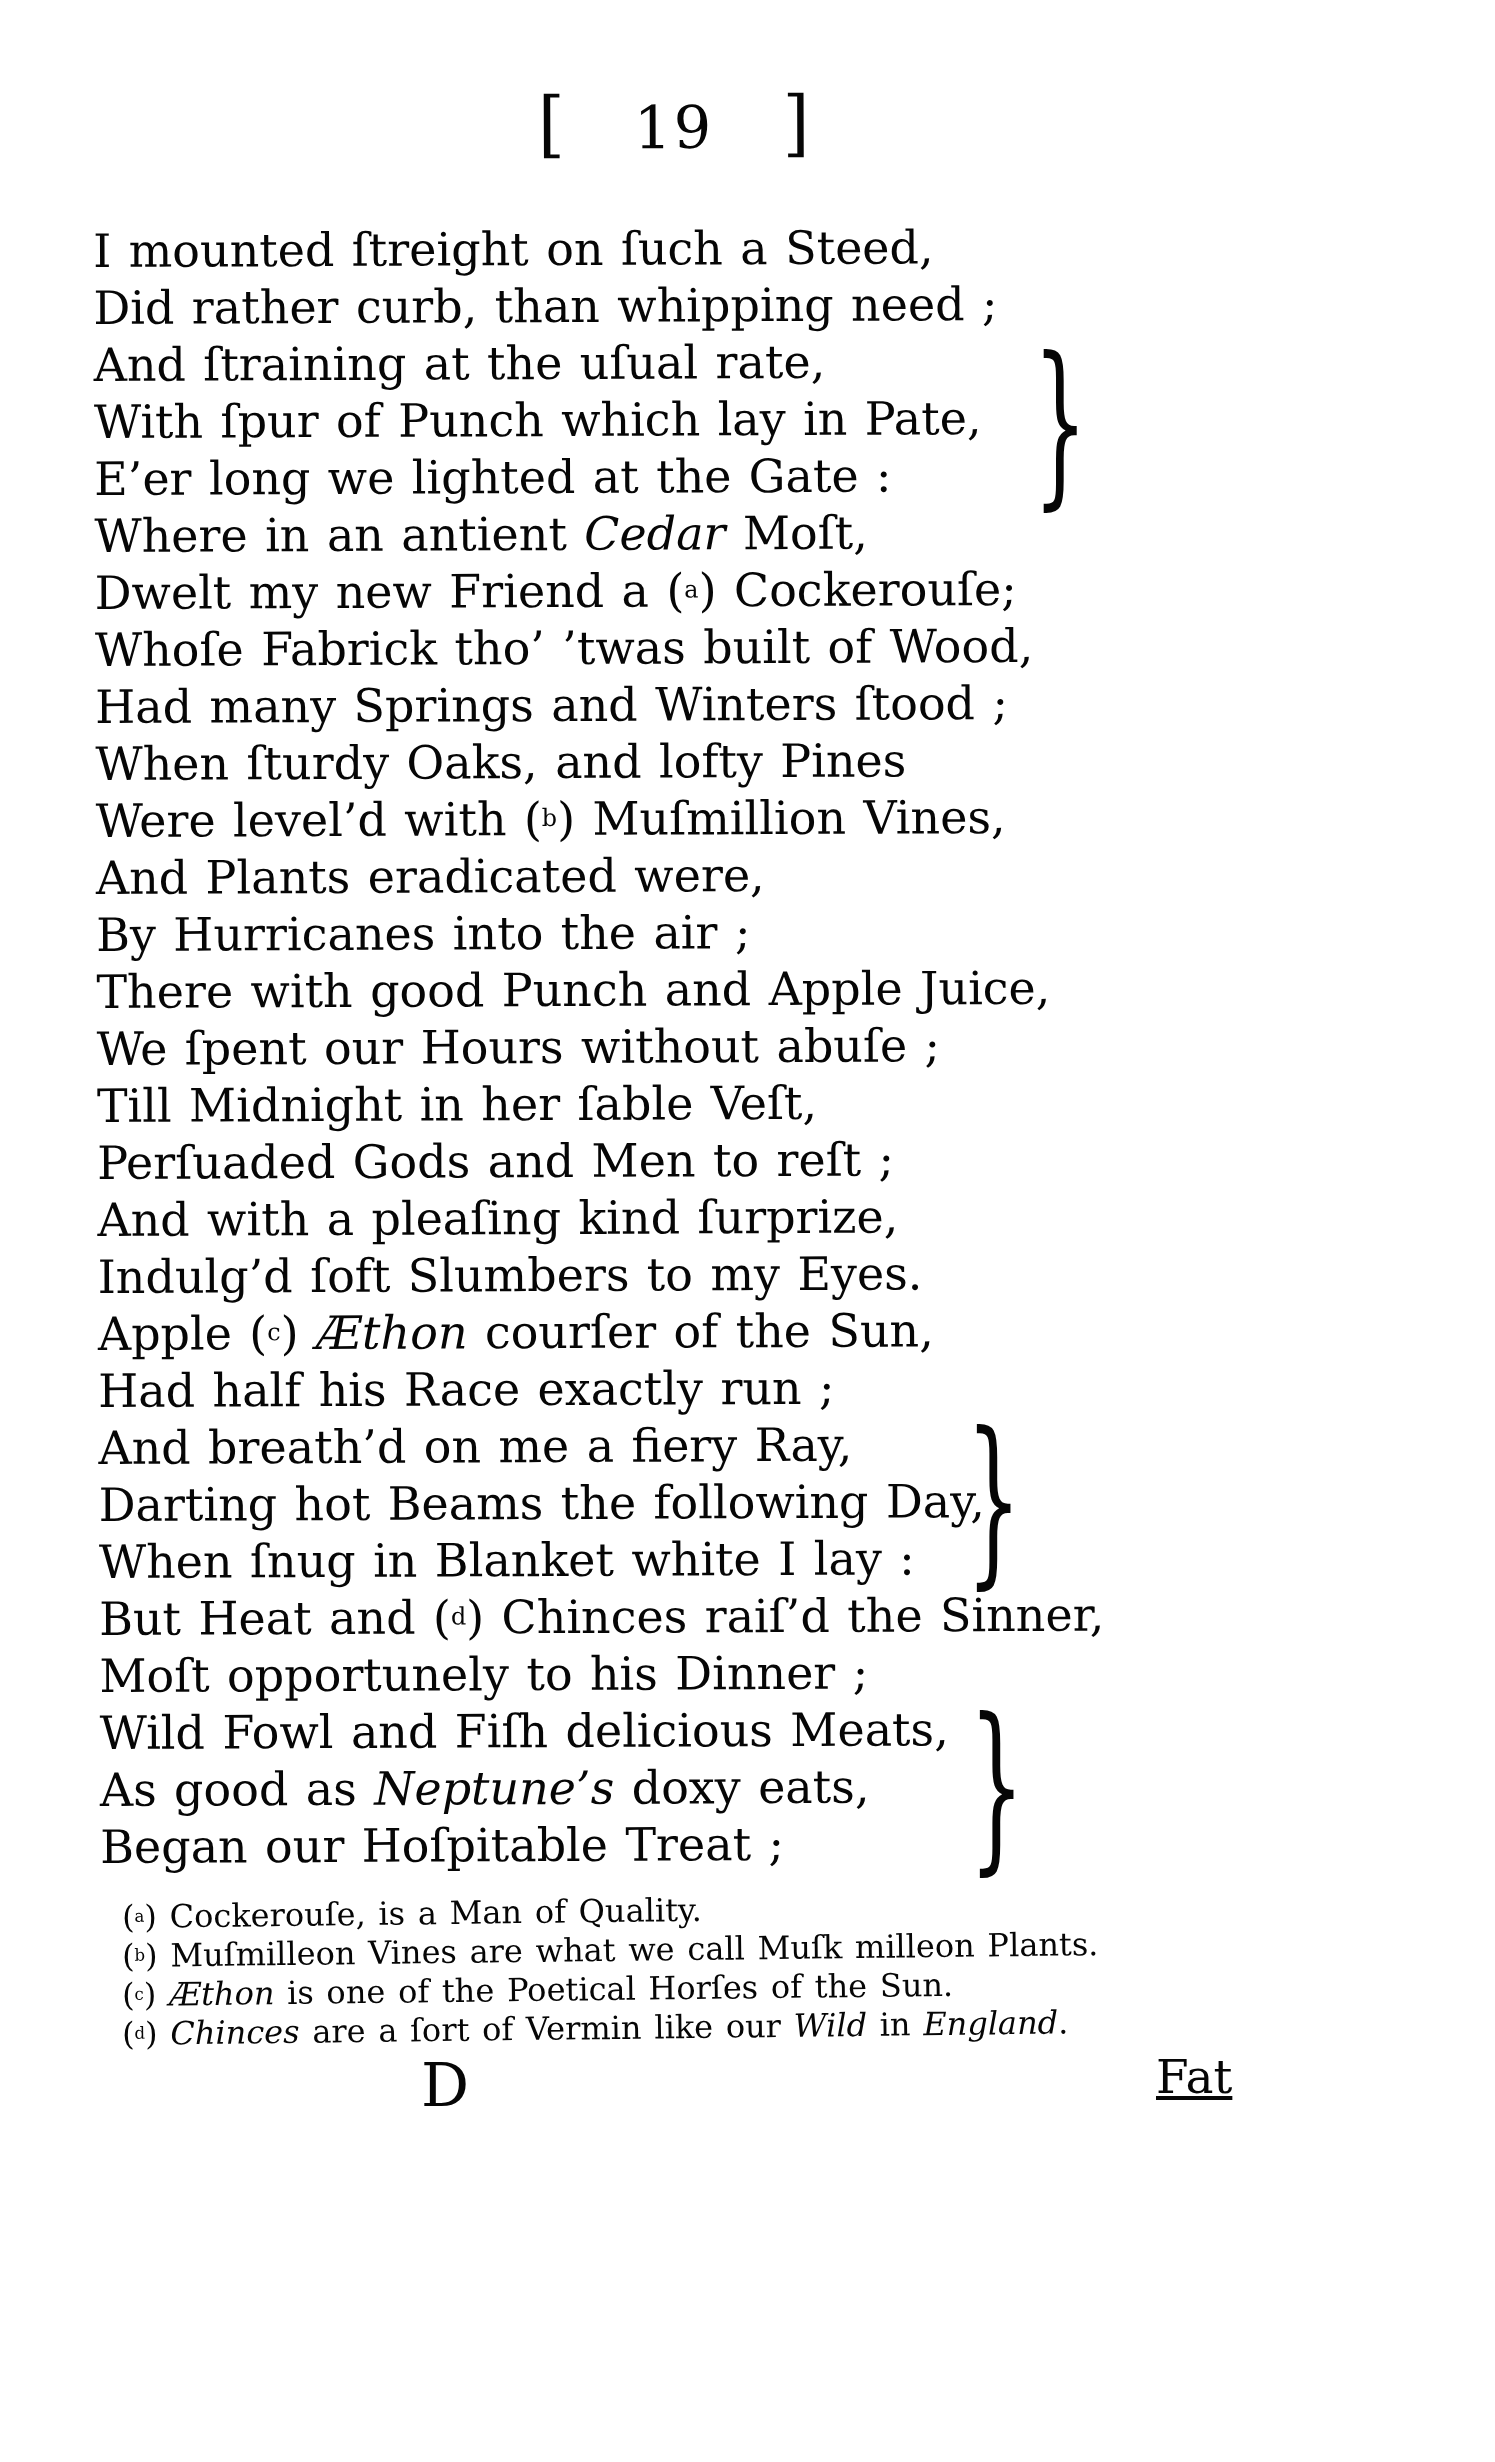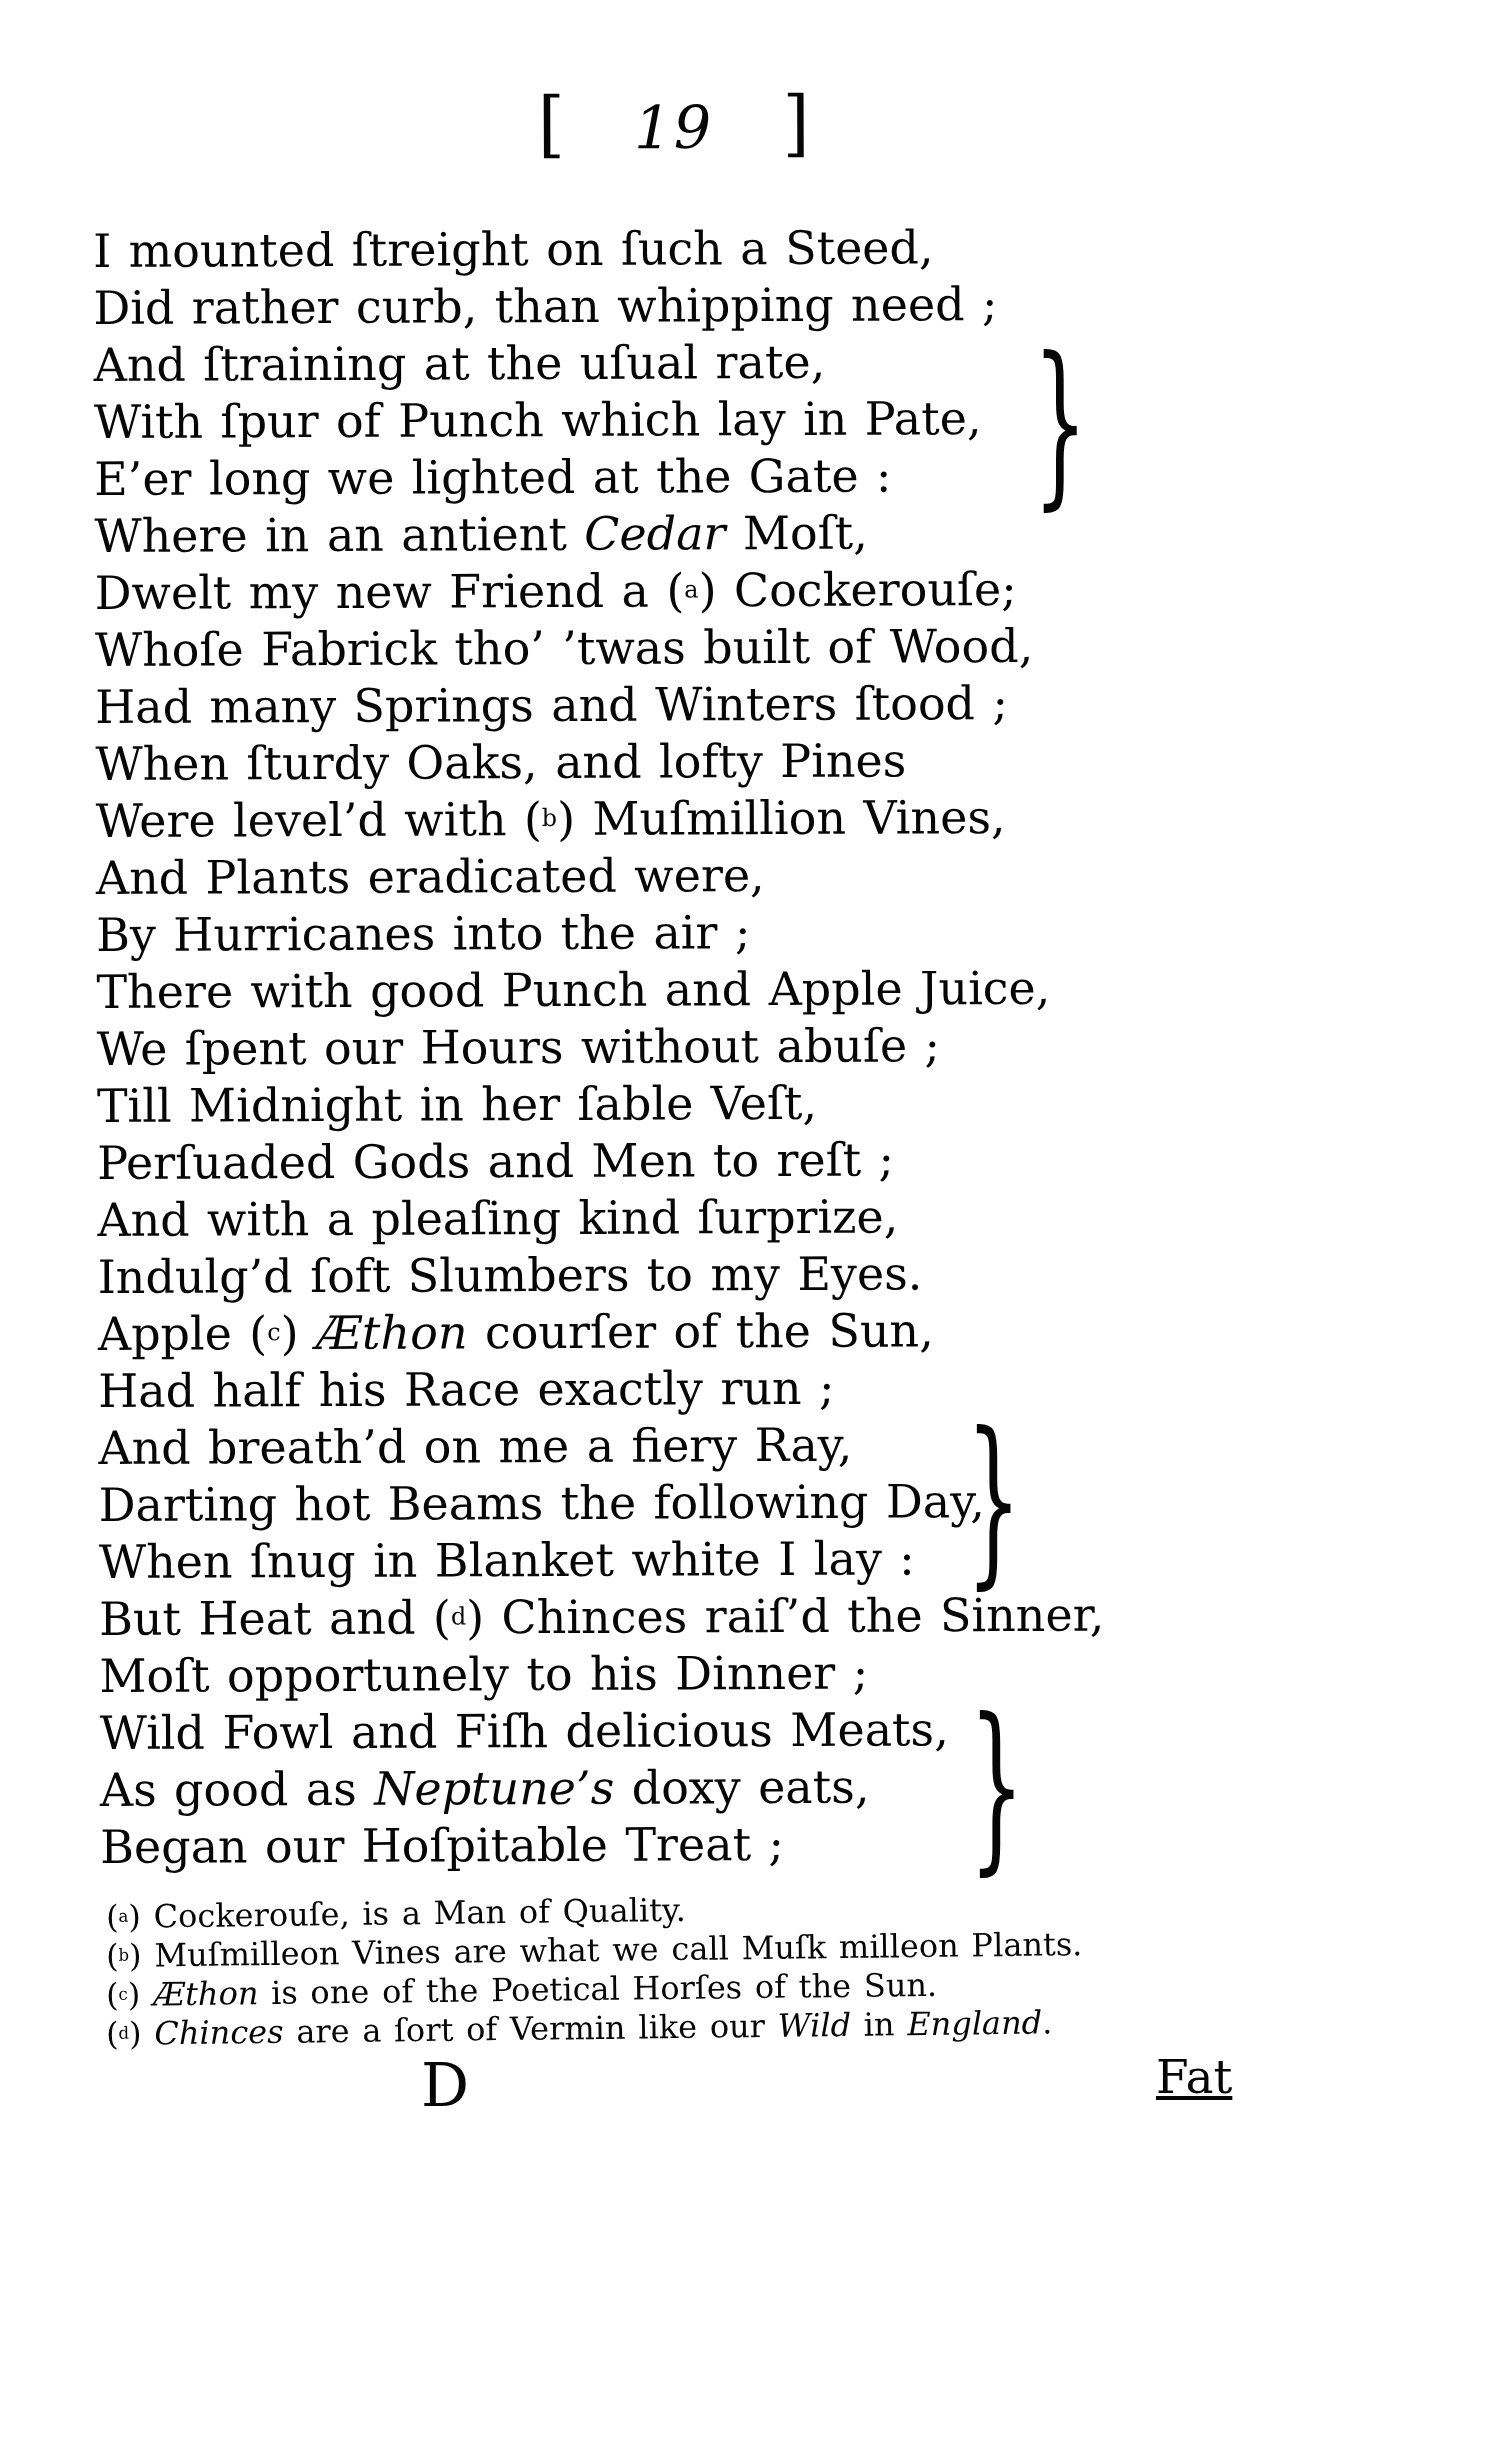--- a/index.html
+++ b/index.html
@@ -30,21 +30,20 @@
     font-size: 69px;
     line-height: 1;
     font-weight: 400;
     transform: scaleY(1.05);
   }
   .header .pagenum {
     font-size: 59px;
     line-height: 1;
     margin-top: 8.2px;
     letter-spacing: 2.3px;
-    font-style: italic;
   }
   
   .poem {
     position: absolute;
     left: 93px;
     top: 223px;
     font-size: 46px;
     line-height: 57px;
     white-space: nowrap;
     word-spacing: 0.06em;
@@ -68,21 +67,21 @@
   }
   .brace span {
     display: block;
     transform: scaleX(0.48);
     transform-origin: left center;
     font-weight: 400;
   }
   
   .footnotes {
     position: absolute;
-    left: 106px;
+    left: 122px;
     top: 1898px;
     font-size: 32px;
     line-height: 39px;
     white-space: nowrap;
     word-spacing: 0.08em;
   }
   .footnotes .fnline {
     height: 39px;
     transform: rotate(-0.7deg);
     transform-origin: 0 50%;

